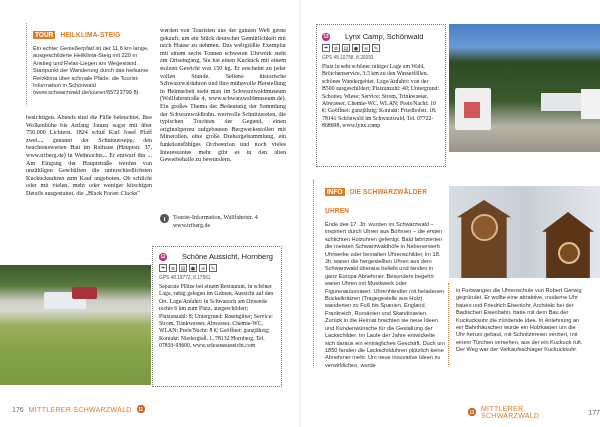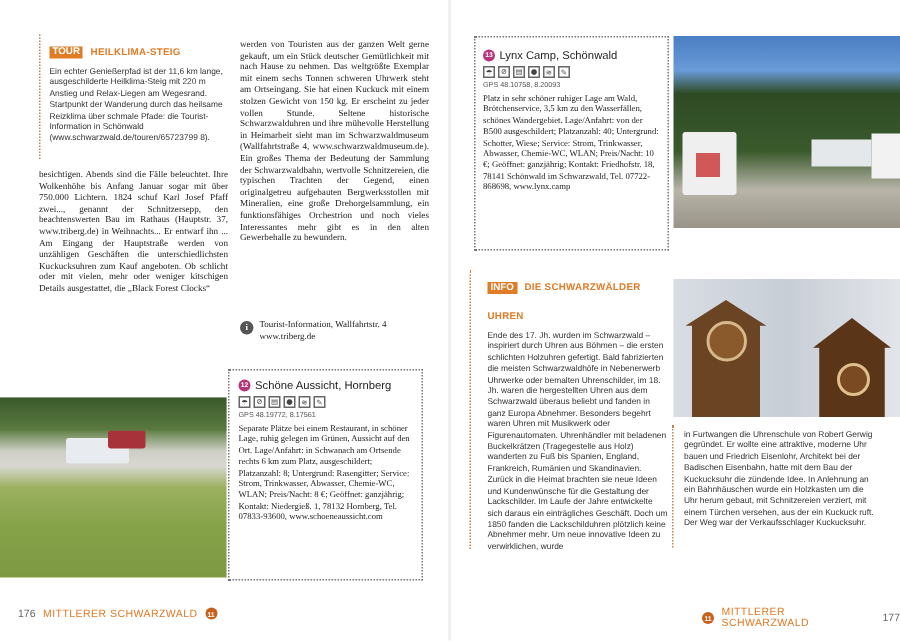--- a/index.html
+++ b/index.html
@@ -12,21 +12,21 @@
   .serif { font-family: "Liberation Serif", serif; }
 
   .dots-v { position: absolute; border-left: 1px dotted #c9814a; }
   .tag { display: inline-block; background: #e07b26; color: #fff; font-family: "Liberation Sans", sans-serif; font-weight: bold; font-size: 6.5px; padding: 0 2px; line-height: 8px; vertical-align: middle; }
   .orange-title { color: #e07b26; font-family: "Liberation Sans", sans-serif; font-weight: bold; font-size: 6.5px; letter-spacing: 0.2px; vertical-align: middle; }
 
   .box-text { font-family: "Liberation Sans", sans-serif; font-size: 5.6px; line-height: 7.4px; color: #333; }
   .body-text { font-family: "Liberation Serif", serif; font-size: 6.1px; line-height: 7.6px; color: #222; text-align: justify; }
 
   .dashed-box { position: absolute; border: 1px dotted #777; background: #fff; }
-  .campname { font-family: "Liberation Sans", sans-serif; font-size: 7.5px; color: #222; display: flex; align-items: center; gap: 3px; }
+  .campname { font-family: "Liberation Sans", sans-serif; font-size: 7.5px; color: #222; display: flex; align-items: center; gap: 15px; }
   .pin { width: 8px; height: 8px; border-radius: 50%; background: #b5347a; color: #fff; font-size: 4.5px; display: inline-flex; align-items: center; justify-content: center; font-weight: bold; }
   .icons-row { display: flex; gap: 2px; margin-top: 3px; }
   .icons-row span { width: 8px; height: 8px; border: 1px solid #666; display: inline-flex; align-items: center; justify-content: center; font-size: 5px; color: #444; }
   .gps { font-family: "Liberation Sans", sans-serif; font-size: 4.8px; color: #555; margin-top: 3px; }
 
   .photo { position: absolute; overflow: hidden; }
   .footer { position: absolute; top: 405px; font-family: "Liberation Sans", sans-serif; font-size: 7px; display: flex; align-items: center; gap: 5px; }
   .footer .num { color: #666; }
   .footer .chap { color: #e07b26; letter-spacing: 0.3px; }
   .chap-badge { width: 8px; height: 8px; border-radius: 50%; background: #c9601c; color: #fff; font-size: 4.5px; display: inline-flex; align-items: center; justify-content: center; font-weight: bold; }

